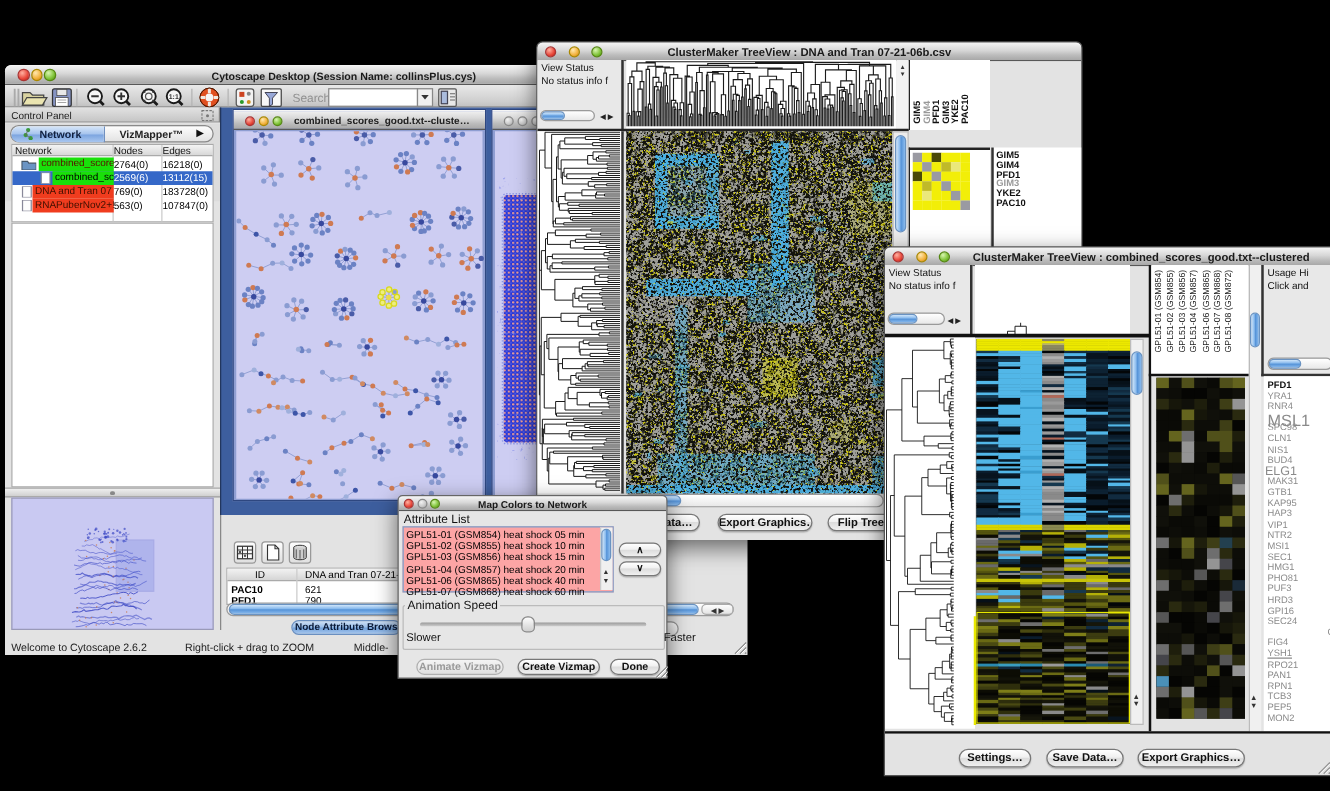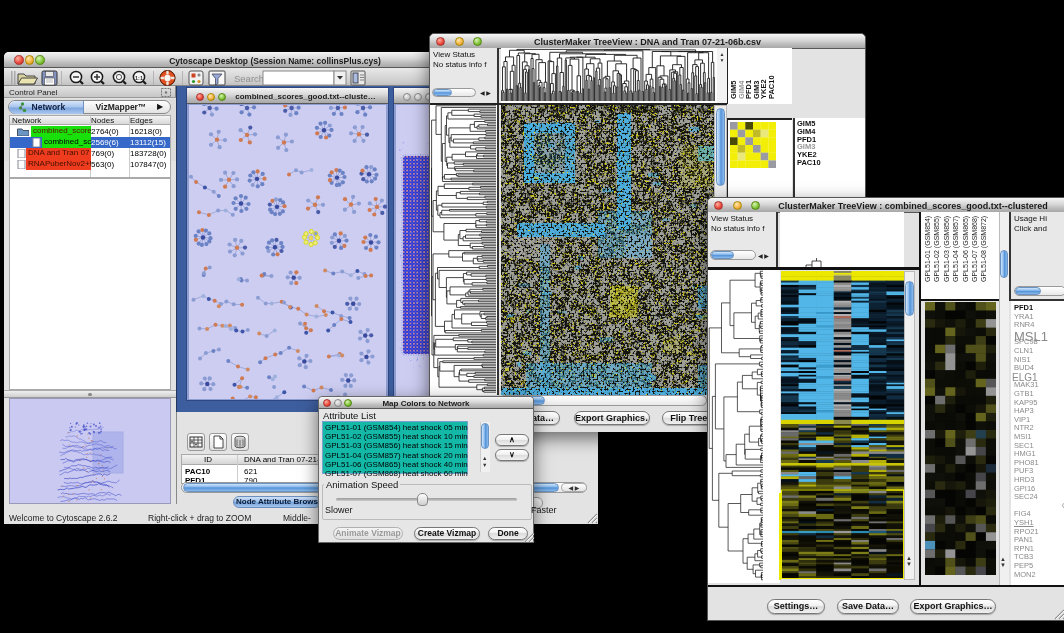--- a/index.html
+++ b/index.html
@@ -2216,21 +2216,21 @@
       <path d="M10 2 2 10 M10 6 6 10" stroke="#fdfdfd" stroke-width="0.8" fill="none"></path>
     </svg>
   </div>
 <div class="win" style="left:318px;top:396px;width:216px;height:147px;background:#e6e6e6;border:1px solid #666;border-radius:4px 4px 0 0;z-index:40;">
     <div class="tbar" style="height:12px;border-radius:4px 4px 0 0;"></div>
     <div class="tl r" style="left:4.0px;top:2px;width:8px;height:8px;"></div>
     <div class="tl n" style="left:14.5px;top:2px;width:8px;height:8px;"></div>
     <div class="tl g" style="left:25.0px;top:2px;width:8px;height:8px;"></div>
     <div class="ttext" style="top:2px;font-size:8px;">Map Colors to Network</div>
     <div class="abs" style="left:4px;top:13px;font-size:9.5px;color:#111;">Attribute List</div>
-    <div class="abs" style="left:3px;top:24px;width:146px;height:53px;background:#14b8a6;border:1.5px solid #7aa0cc;font-size:8px;color:#000;">
+    <div class="abs" style="left:3px;top:24px;width:169px;height:53px;background:#fca5a5;border:1.5px solid #7aa0cc;font-size:8px;color:#000;">
       <div class="abs" style="left:2px;top:1.0px;white-space:nowrap;">GPL51-01 (GSM854) heat shock 05 min</div>
       <div class="abs" style="left:2px;top:10.2px;white-space:nowrap;">GPL51-02 (GSM855) heat shock 10 min</div>
       <div class="abs" style="left:2px;top:19.4px;white-space:nowrap;">GPL51-03 (GSM856) heat shock 15 min</div>
       <div class="abs" style="left:2px;top:28.6px;white-space:nowrap;">GPL51-04 (GSM857) heat shock 20 min</div>
       <div class="abs" style="left:2px;top:37.8px;white-space:nowrap;text-align:center;">GPL51-06 (GSM865) heat shock 40 min</div>
       <div class="abs" style="left:2px;top:47.0px;white-space:nowrap;">GPL51-07 (GSM868) heat shock 60 min</div>
       <div class="abs" style="left:157px;top:0;width:10px;height:50px;background:#f0f0f0;border-left:1px solid #ccc;"></div>
       <div class="vsb abs" style="left:158px;top:1px;width:8px;height:26px;"></div>
       <div class="abs" style="left:159px;top:33px;font-size:5.5px;color:#333;line-height:7px;">▲<br>▼</div>
     </div>

